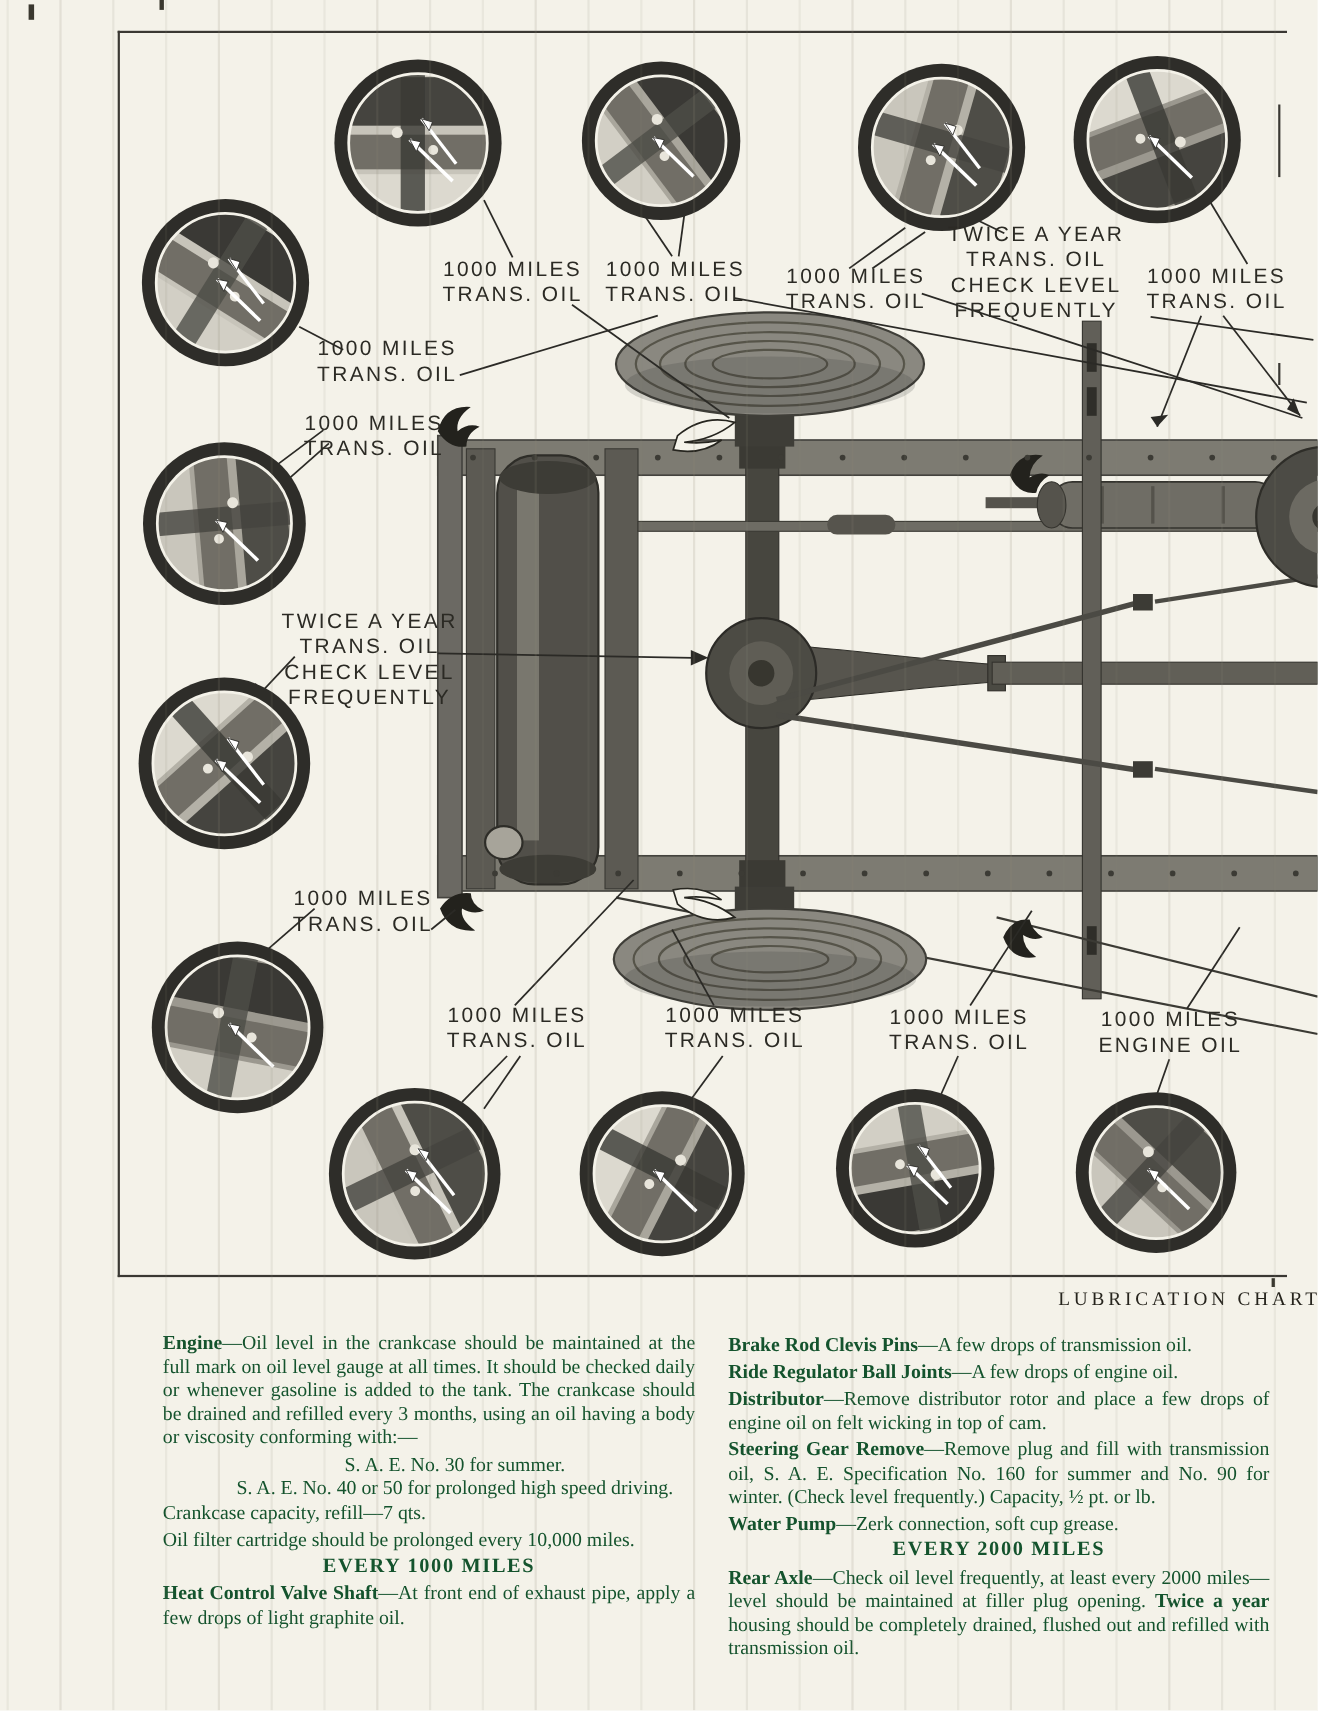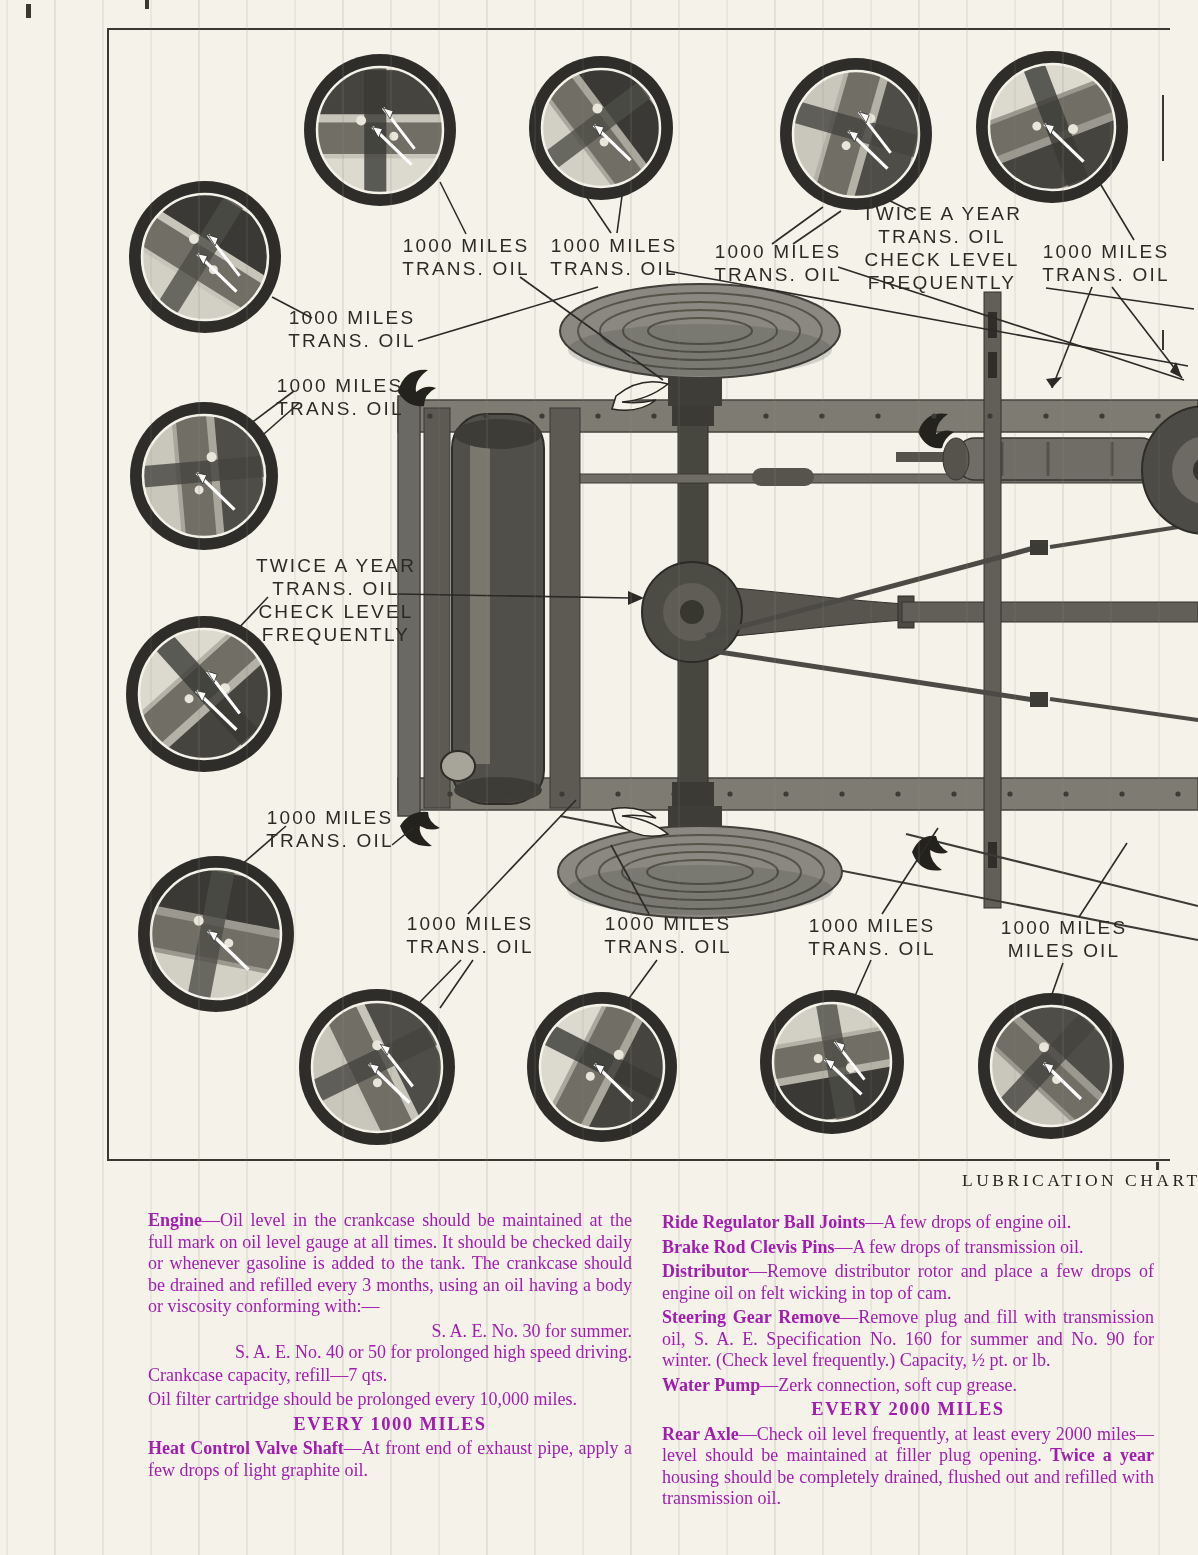--- a/index.html
+++ b/index.html
@@ -8,26 +8,26 @@
   .chart-border{position:absolute;left:107px;top:28px;width:1061px;height:1129px;
         border-left:2px solid #3a3833;border-top:2px solid #3a3833;border-bottom:2px solid #3a3833;}
   .edge-seg{position:absolute;width:2px;background:#3a3833;left:1162px;}
   .diagram-svg{position:absolute;left:0;top:0;}
   .co{position:absolute;transform:translateX(-50%);text-align:center;
       font-family:"Liberation Sans",sans-serif;font-size:19px;letter-spacing:2.2px;
       line-height:23px;color:#2b2a24;white-space:nowrap;}
   .co span{display:block;}
   .caption{position:absolute;left:962px;top:1170px;font-size:17.5px;letter-spacing:3.5px;
       color:#26241d;white-space:nowrap;}
-  .col{position:absolute;font-size:18px;line-height:21.5px;color:#a21caf;text-align:justify;}
+  .col{position:absolute;font-size:18px;line-height:21.5px;color:#14532d;text-align:justify;}
   .col-left{left:148px;top:1210px;width:484px;}
   .col-right{left:662px;top:1212px;width:492px;}
   .col p{margin:0 0 3px 0;}
   .lead{font-weight:700;}
-  .sae-item{padding-left:70px;text-indent:-23px;text-align:right;}
+  .sae-item{padding-left:70px;text-indent:-23px;text-align:center;}
   .h-center{text-align:center;font-weight:700;letter-spacing:1.5px;margin:7px 0 4px 0;font-size:18.5px;}
   .scan-overlay{position:absolute;left:0;top:0;width:1198px;height:1555px;pointer-events:none;z-index:10;}
   .scan-line{position:absolute;top:0;width:2px;height:1555px;background:#8c8878;}
   .speck{position:absolute;background:#3a382f;}
 </style>
 </head>
 <body>
 
 <div class="page">
 
@@ -462,38 +462,38 @@
   <div class="co" style="left:668px;top:912px;">
     <span>1000 MILES</span>
     <span>TRANS. OIL</span>
   </div>
   <div class="co" style="left:872px;top:914px;">
     <span>1000 MILES</span>
     <span>TRANS. OIL</span>
   </div>
   <div class="co" style="left:1064px;top:916px;">
     <span>1000 MILES</span>
-    <span>MILES OIL</span>
+    <span>ENGINE OIL</span>
   </div>
 
   <div class="caption">LUBRICATION CHART—</div>
 
   <div class="col col-left">
     <p><span class="lead">Engine</span><span>—Oil level in the crankcase should be maintained at the full mark on oil level gauge at all times. It should be checked daily or whenever gasoline is added to the tank. The crankcase should be drained and refilled every 3 months, using an oil having a body or viscosity conforming with:—</span></p>
     <div class="sae-item">S. A. E. No. 30 for summer.</div>
     <div class="sae-item">S. A. E. No. 40 or 50 for prolonged high speed driving.</div>
     <p style="margin-top:1px;">Crankcase capacity, refill—7 qts.</p>
     <p>Oil filter cartridge should be prolonged every 10,000 miles.</p>
     <p class="h-center">EVERY 1000 MILES</p>
     <p><span class="lead">Heat Control Valve Shaft</span><span>—At front end of exhaust pipe, apply a few drops of light graphite oil.</span></p>
   </div>
 
   <div class="col col-right">
+    <p><span class="lead">Brake Rod Clevis Pins</span><span>—A few drops of transmission oil.</span></p>
     <p><span class="lead">Ride Regulator Ball Joints</span><span>—A few drops of engine oil.</span></p>
-    <p><span class="lead">Brake Rod Clevis Pins</span><span>—A few drops of transmission oil.</span></p>
     <p><span class="lead">Distributor</span><span>—Remove distributor rotor and place a few drops of engine oil on felt wicking in top of cam.</span></p>
     <p><span class="lead">Steering Gear Remove</span><span>—Remove plug and fill with transmission oil, S. A. E. Specification No. 160 for summer and No. 90 for winter. (Check level frequently.)  Capacity, ½ pt. or lb.</span></p>
     <p><span class="lead">Water Pump</span><span>—Zerk connection, soft cup grease.</span></p>
     <p class="h-center">EVERY 2000 MILES</p>
     <p><span class="lead">Rear Axle</span><span>—Check oil level frequently, at least every 2000 miles—level should be maintained at filler plug opening. </span><span class="lead">Twice a year</span><span> housing should be completely drained, flushed out and refilled with transmission oil.</span></p>
   </div>
 
   <div class="scan-overlay" id="scan-overlay">
     <div class="speck" style="left:26px;top:4px;width:5px;height:14px;"></div>
     <div class="speck" style="left:145px;top:0;width:4px;height:9px;"></div>

